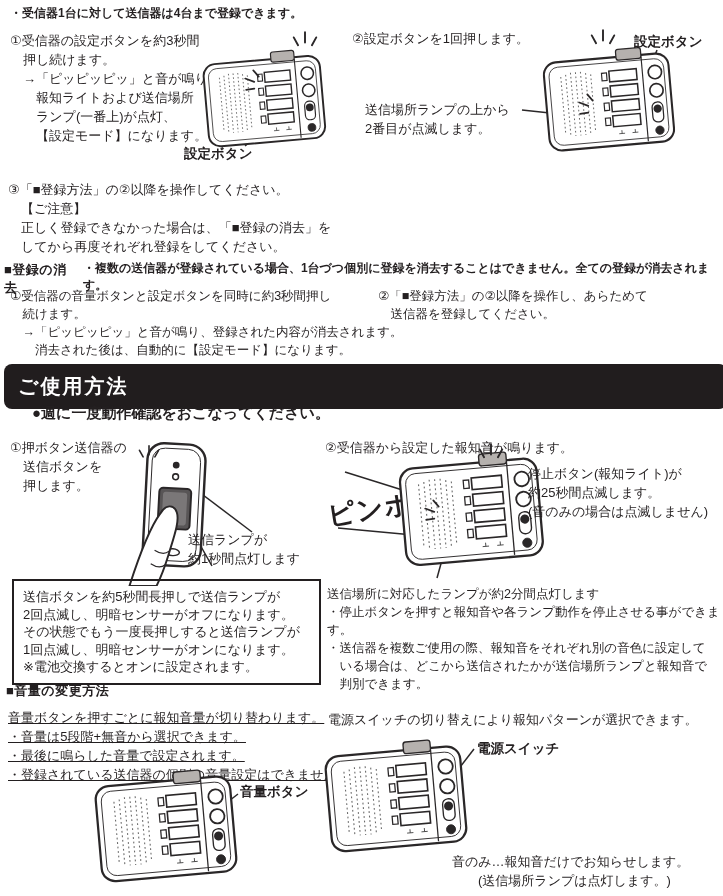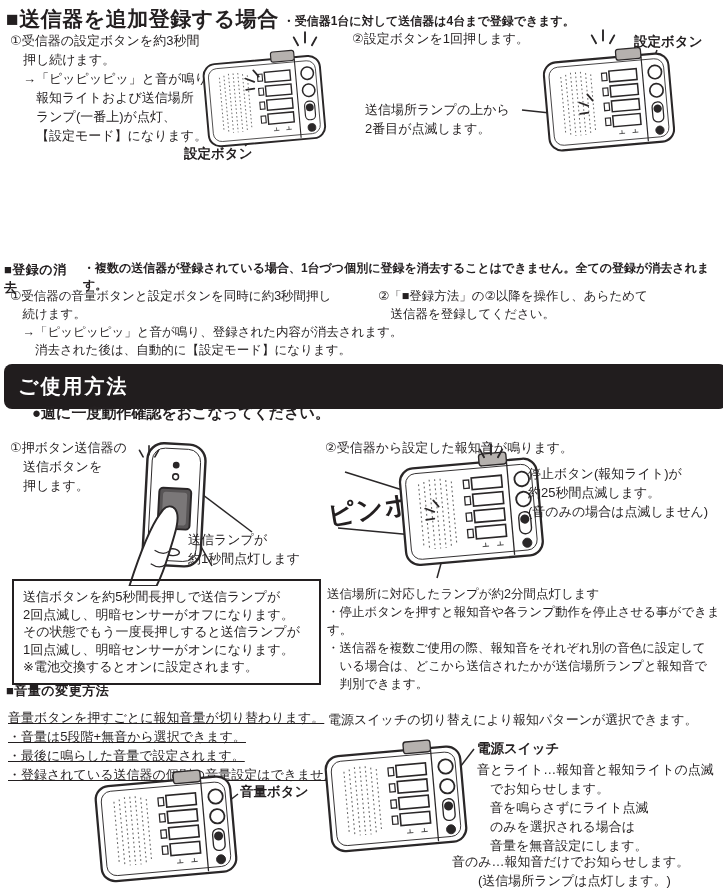--- a/index.html
+++ b/index.html
@@ -113,21 +113,20 @@
       <line x1="526" y1="479" x2="499" y2="467"></line>
       <line x1="452" y1="524" x2="437" y2="578"></line>
       <line x1="345" y1="472" x2="428" y2="498"></line>
       <line x1="338" y1="528" x2="424" y2="536"></line>
       <line x1="238" y1="794" x2="207" y2="818"></line>
       <line x1="474" y1="749" x2="430" y2="806"></line>
     </g>
   </svg>
 
   <div class="abs flexrow" style="left:6px;top:5px;">
-    <span class="h-big">■送信器を追加登録する場合</span>
     <span class="note">・受信器1台に対して送信器は4台まで登録できます。</span>
   </div>
 
   <div class="abs pre t13" style="left:10px;top:31px;">①受信器の設定ボタンを約3秒間
 　押し続けます。
 　→「ピッピッピッ」と音が鳴り、
 　　報知ライトおよび送信場所
 　　ランプ(一番上)が点灯、
 　　【設定モード】になります。</div>
 
@@ -150,20 +149,24 @@
   <svg class="abs" style="left:590px;top:28px;" width="26" height="20">
       <use href="#sym-spark"></use>
     </svg>
   <svg class="abs" style="left:574px;top:96px;transform:rotate(-70deg);" width="24" height="18">
       <use href="#sym-spark"></use>
     </svg>
   <div class="abs lbl" style="left:634px;top:33px;">設定ボタン</div>
   <div class="abs pre t13" style="left:365px;top:100px;">送信場所ランプの上から
 2番目が点滅します。</div>
 
+  <div class="abs pre t13" style="left:8px;top:180px;">③「■登録方法」の②以降を操作してください。
+　【ご注意】
+　正しく登録できなかった場合は、「■登録の消去」を
+　してから再度それぞれ登録をしてください。</div>
 
   <div class="abs flexrow" style="left:4px;top:260px;">
     <span class="h-mid">■登録の消去</span>
     <span class="note">・複数の送信器が登録されている場合、1台づつ個別に登録を消去することはできません。全ての登録が消去されます。</span>
   </div>
   <div class="abs pre t125" style="left:10px;top:287px;">①受信器の音量ボタンと設定ボタンを同時に約3秒間押し
 　続けます。
 　→「ピッピッピッ」と音が鳴り、登録された内容が消去されます。
 　　消去された後は、自動的に【設定モード】になります。</div>
   <div class="abs pre t125" style="left:378px;top:287px;">②「■登録方法」の②以降を操作し、あらためて
@@ -226,21 +229,16 @@
     <use href="#sym-recv"></use>
   </svg>
   <div class="abs lbl" style="left:240px;top:783px;">音量ボタン</div>
 
   <div class="abs t13" style="left:328px;top:710px;">電源スイッチの切り替えにより報知パターンが選択できます。</div>
 
   <svg class="abs dev" style="left:320px;top:738px;" width="165" height="126">
     <use href="#sym-recv"></use>
   </svg>
   <div class="abs lbl" style="left:477px;top:740px;">電源スイッチ</div>
-  <div class="abs pre t13" style="left:477px;top:760px;">音とライト…報知音と報知ライトの点滅
-　でお知らせします。
-　音を鳴らさずにライト点滅
-　のみを選択される場合は
-　音量を無音設定にします。</div>
   <div class="abs pre t13" style="left:452px;top:852px;">音のみ…報知音だけでお知らせします。
 　　(送信場所ランプは点灯します。)</div>
 
 </div>
 
 </body></html>

